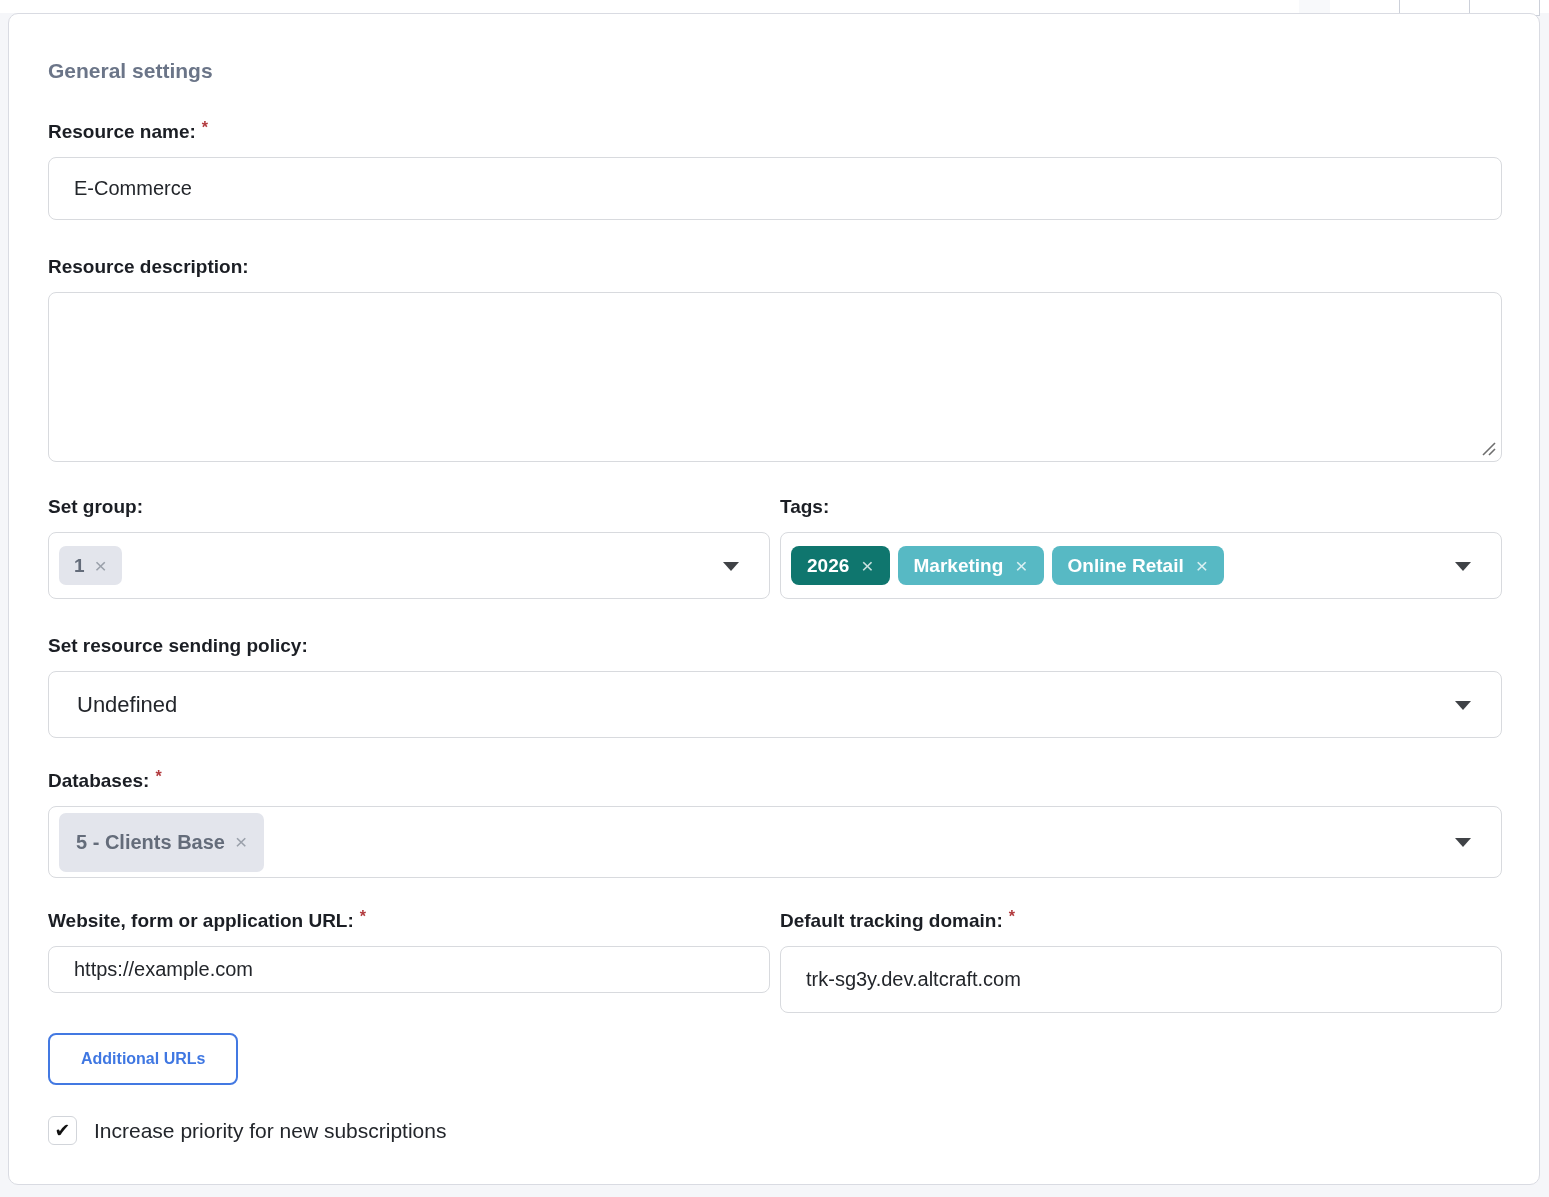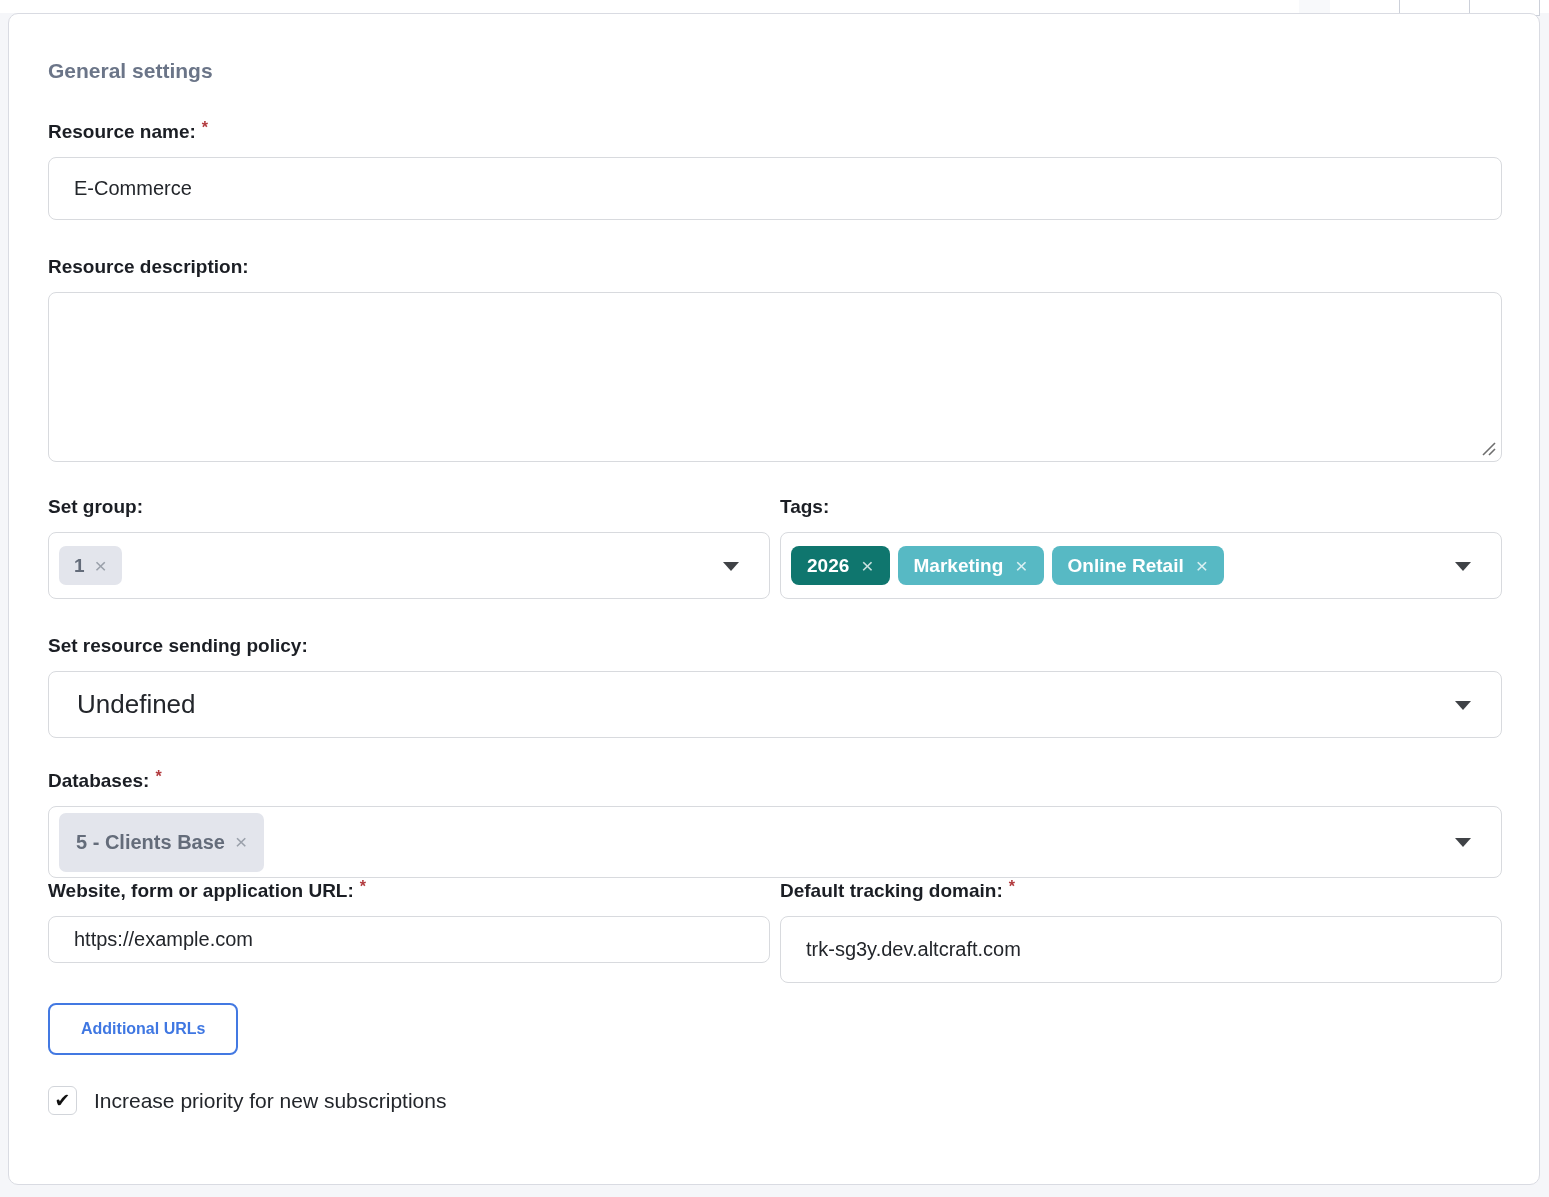--- a/index.html
+++ b/index.html
@@ -68,21 +68,21 @@
   .field { margin-bottom: 34px; }
   .two-col { display: flex; gap: 10px; }
   .two-col .col { flex: 1 1 0; min-width: 0; }
   .select-box {
     position: relative; width: 100%; height: 67px;
     border: 1px solid #d8dade; border-radius: 8px; background: #ffffff;
     display: flex; align-items: center; gap: 8px;
     padding: 0 60px 0 10px; cursor: pointer;
   }
   .select-box.tall { height: 72px; }
-  .select-value { font-size: 26px; color: #23262b; padding-left: 18px; text-align: center; }
+  .select-value { font-size: 22px; color: #23262b; padding-left: 18px; text-align: center; }
   .caret {
     position: absolute; right: 30px; top: 50%; margin-top: -4px;
     width: 0; height: 0;
     border-left: 8px solid transparent;
     border-right: 8px solid transparent;
     border-top: 9px solid #3f4246;
   }
   .chip {
     display: inline-flex; align-items: center; gap: 10px;
     background: #e3e5ec; border-radius: 7px;
@@ -196,21 +196,21 @@
     <div class="label-row">
       <span class="field-label">Set resource sending policy:</span>
     </div>
     <div class="select-box">
       <span class="select-value">Undefined</span>
       <span class="caret"></span>
     </div>
   </div>
 
   
-  <div style="">
+  <div style="margin-bottom:30px;">
     <div class="label-row">
       <span class="field-label">Databases:</span>
       <span class="req">*</span>
     </div>
     <div class="select-box tall">
       <span class="chip big">
         <span>5 - Clients Base</span>
         <span class="chip-x">×</span>
       </span>
       <span class="caret"></span>

